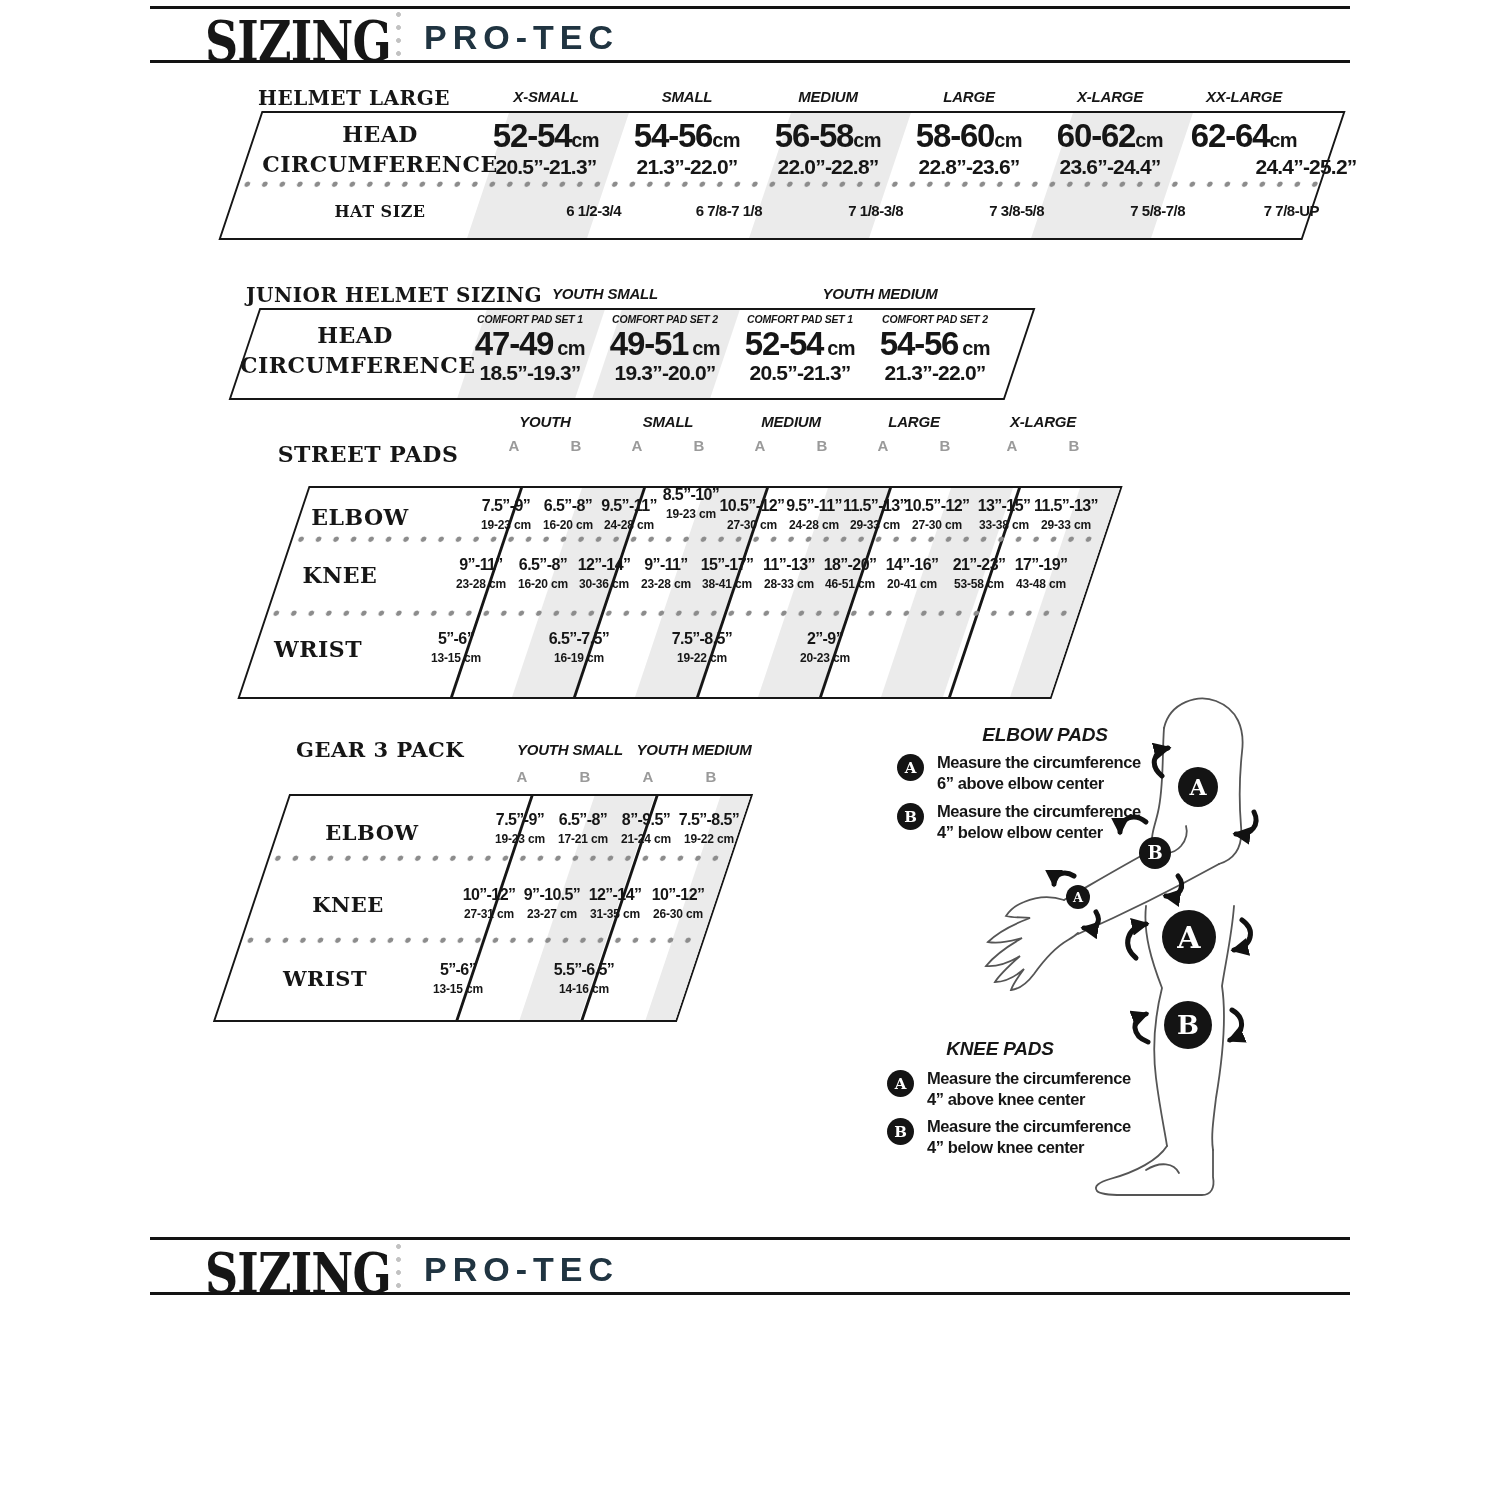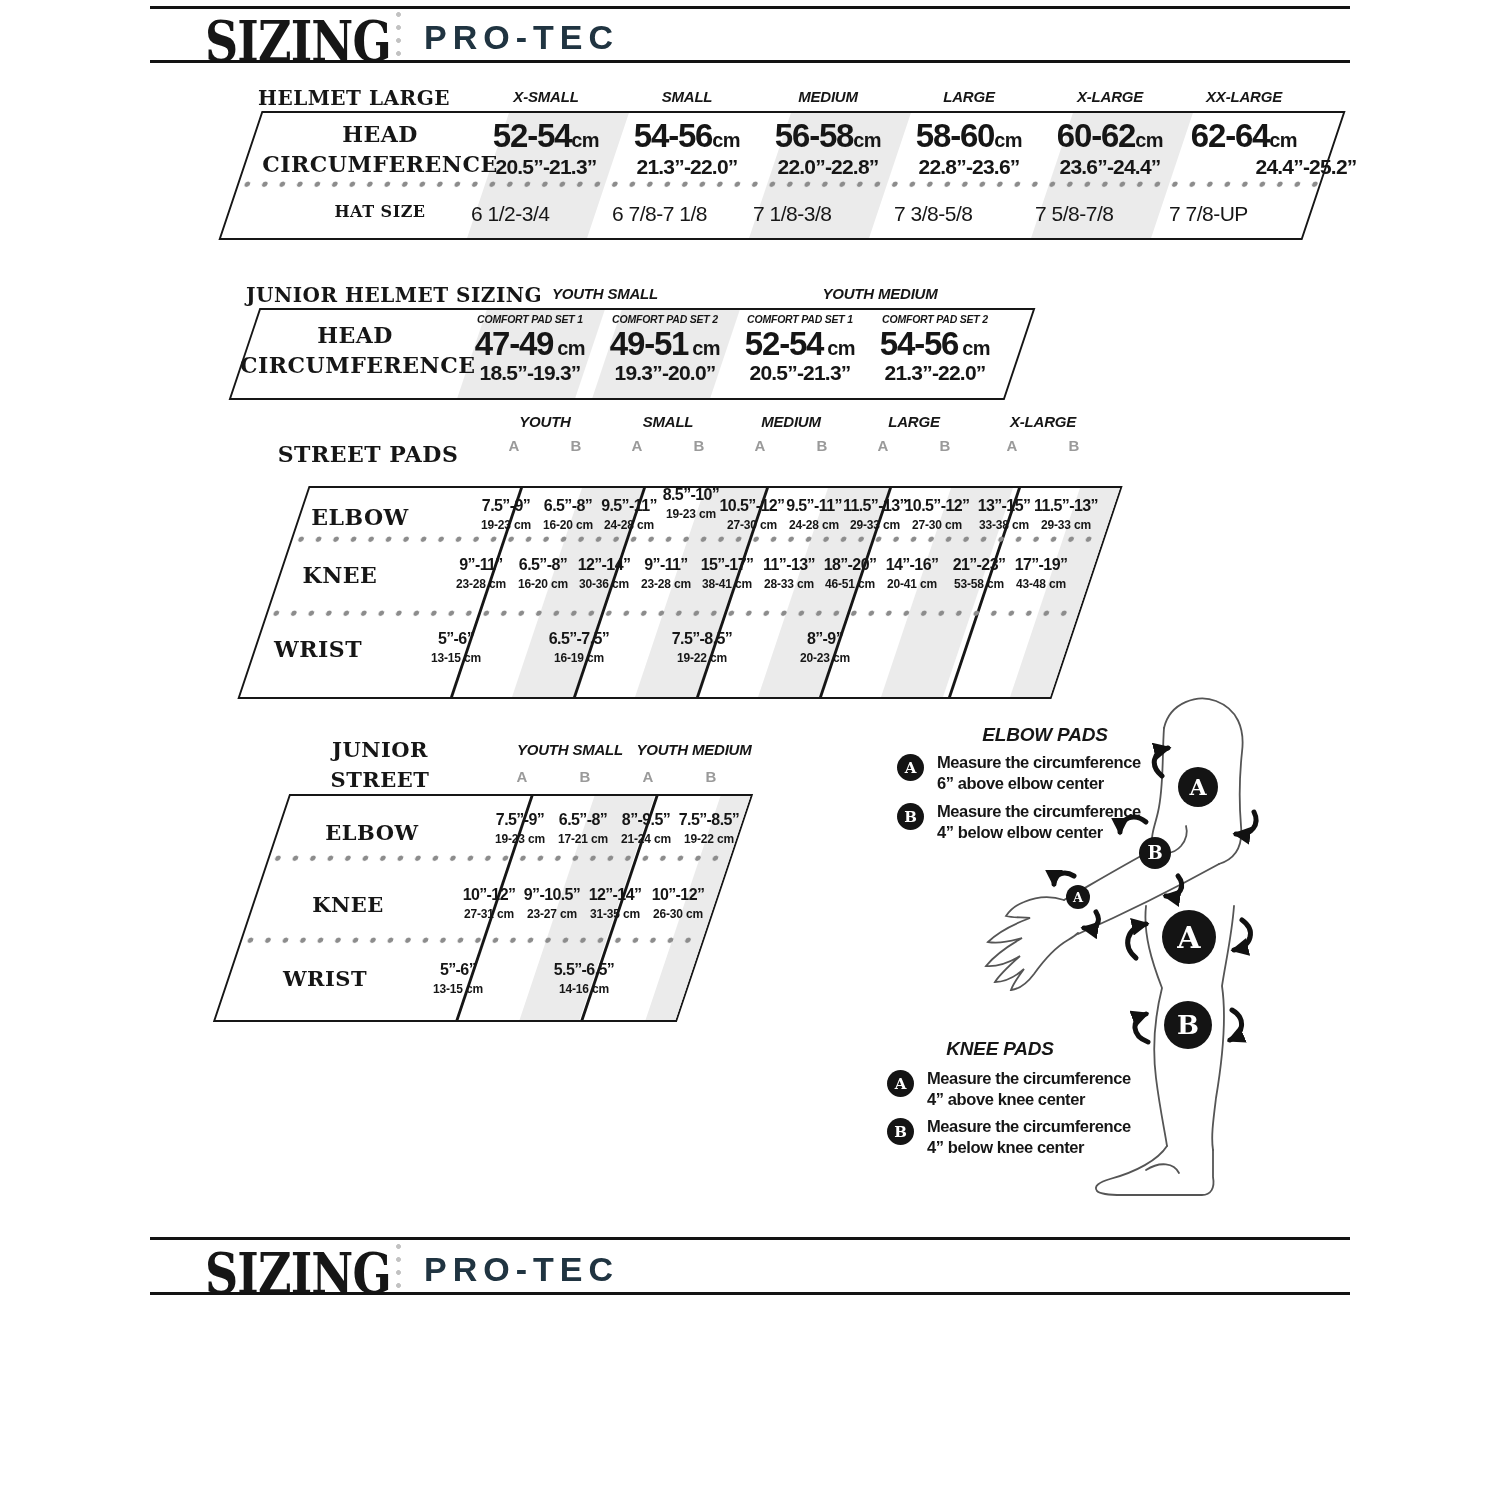--- a/index.html
+++ b/index.html
@@ -17,21 +17,21 @@
   .pgram{position:absolute;border:2.5px solid #161616;transform:skewX(-18.5deg);overflow:hidden;background:#fff}
   .band{position:absolute;top:0;bottom:0;background:#ebebeb}
   .vline{position:absolute;top:0;bottom:0;width:2.5px;background:#161616}
   .dots{position:absolute;left:-30px;right:-30px;height:7px;
         background-image:radial-gradient(circle at 3.2px 3.2px,#8c8c8c 2.4px,transparent 3px);
         background-size:17.5px 7px;background-repeat:repeat-x}
   .colhdr{position:absolute;text-align:center;font-style:italic;font-weight:bold;font-size:15px;letter-spacing:-0.2px}
   .cmval{position:absolute;text-align:center;font-weight:bold;font-size:33px;letter-spacing:-1.2px;white-space:nowrap}
   .cmval .unit{font-size:20px;letter-spacing:-0.5px}
   .inval{position:absolute;text-align:center;font-weight:bold;font-size:21px;letter-spacing:-0.8px;white-space:nowrap}
-  .hatval{position:absolute;text-align:left;font-weight:normal;font-size:21px;letter-spacing:-0.5px;white-space:nowrap}
+  .hatval{position:absolute;text-align:right;font-weight:bold;font-size:15px;letter-spacing:-0.5px;white-space:nowrap}
   .setlbl{position:absolute;text-align:center;font-style:italic;font-weight:bold;font-size:10.5px;letter-spacing:-0.2px}
   .abh{position:absolute;width:30px;text-align:center;color:#9a9a9a;font-weight:bold;font-size:15px}
   .rowlbl{position:absolute;width:100px;text-align:center;font-size:22px;letter-spacing:0.5px}
   .cell{position:absolute;width:92px;text-align:center}
   .ci{font-size:16px;font-weight:bold;letter-spacing:-0.6px;white-space:nowrap}
   .cc{font-size:12px;font-weight:bold;margin-top:3px;letter-spacing:-0.2px;white-space:nowrap}
   .biglbl{position:absolute;text-align:center;font-size:22px;line-height:30px;letter-spacing:0.5px}
   .foot{position:absolute;font-style:italic;font-weight:bold;font-size:10px;letter-spacing:-0.1px}
   .padtitle{position:absolute;text-align:center;font-style:italic;font-weight:bold;font-size:19px;letter-spacing:-0.2px}
   .stepbadge{position:absolute;width:27px;height:27px;border-radius:50%;background:#141414;color:#fff;
@@ -247,26 +247,25 @@
     </div>
   <div class="cell" style="left:533px;top:630px">
       <div class="ci">6.5”-7.5”</div>
       <div class="cc">16-19 cm</div>
     </div>
   <div class="cell" style="left:656px;top:630px">
       <div class="ci">7.5”-8.5”</div>
       <div class="cc">19-22 cm</div>
     </div>
   <div class="cell" style="left:779px;top:630px">
-      <div class="ci">8”-9”</div>
+      <div class="ci">2”-9”</div>
       <div class="cc">20-23 cm</div>
     </div>
 
   <div class="biglbl slab" style="left:280px;top:735px;width:200px;font-size:21px">
-    <div>JUNIOR STREET</div>
     <div>GEAR 3 PACK</div>
   </div>
   <div class="colhdr" style="left:495px;top:741px;width:150px">YOUTH SMALL</div>
   <div class="colhdr" style="left:619px;top:741px;width:150px">YOUTH MEDIUM</div>
 
   <div class="abh" style="left:507px;top:768px">A</div>
   <div class="abh" style="left:570px;top:768px">B</div>
   <div class="abh" style="left:633px;top:768px">A</div>
   <div class="abh" style="left:696px;top:768px">B</div>
 

